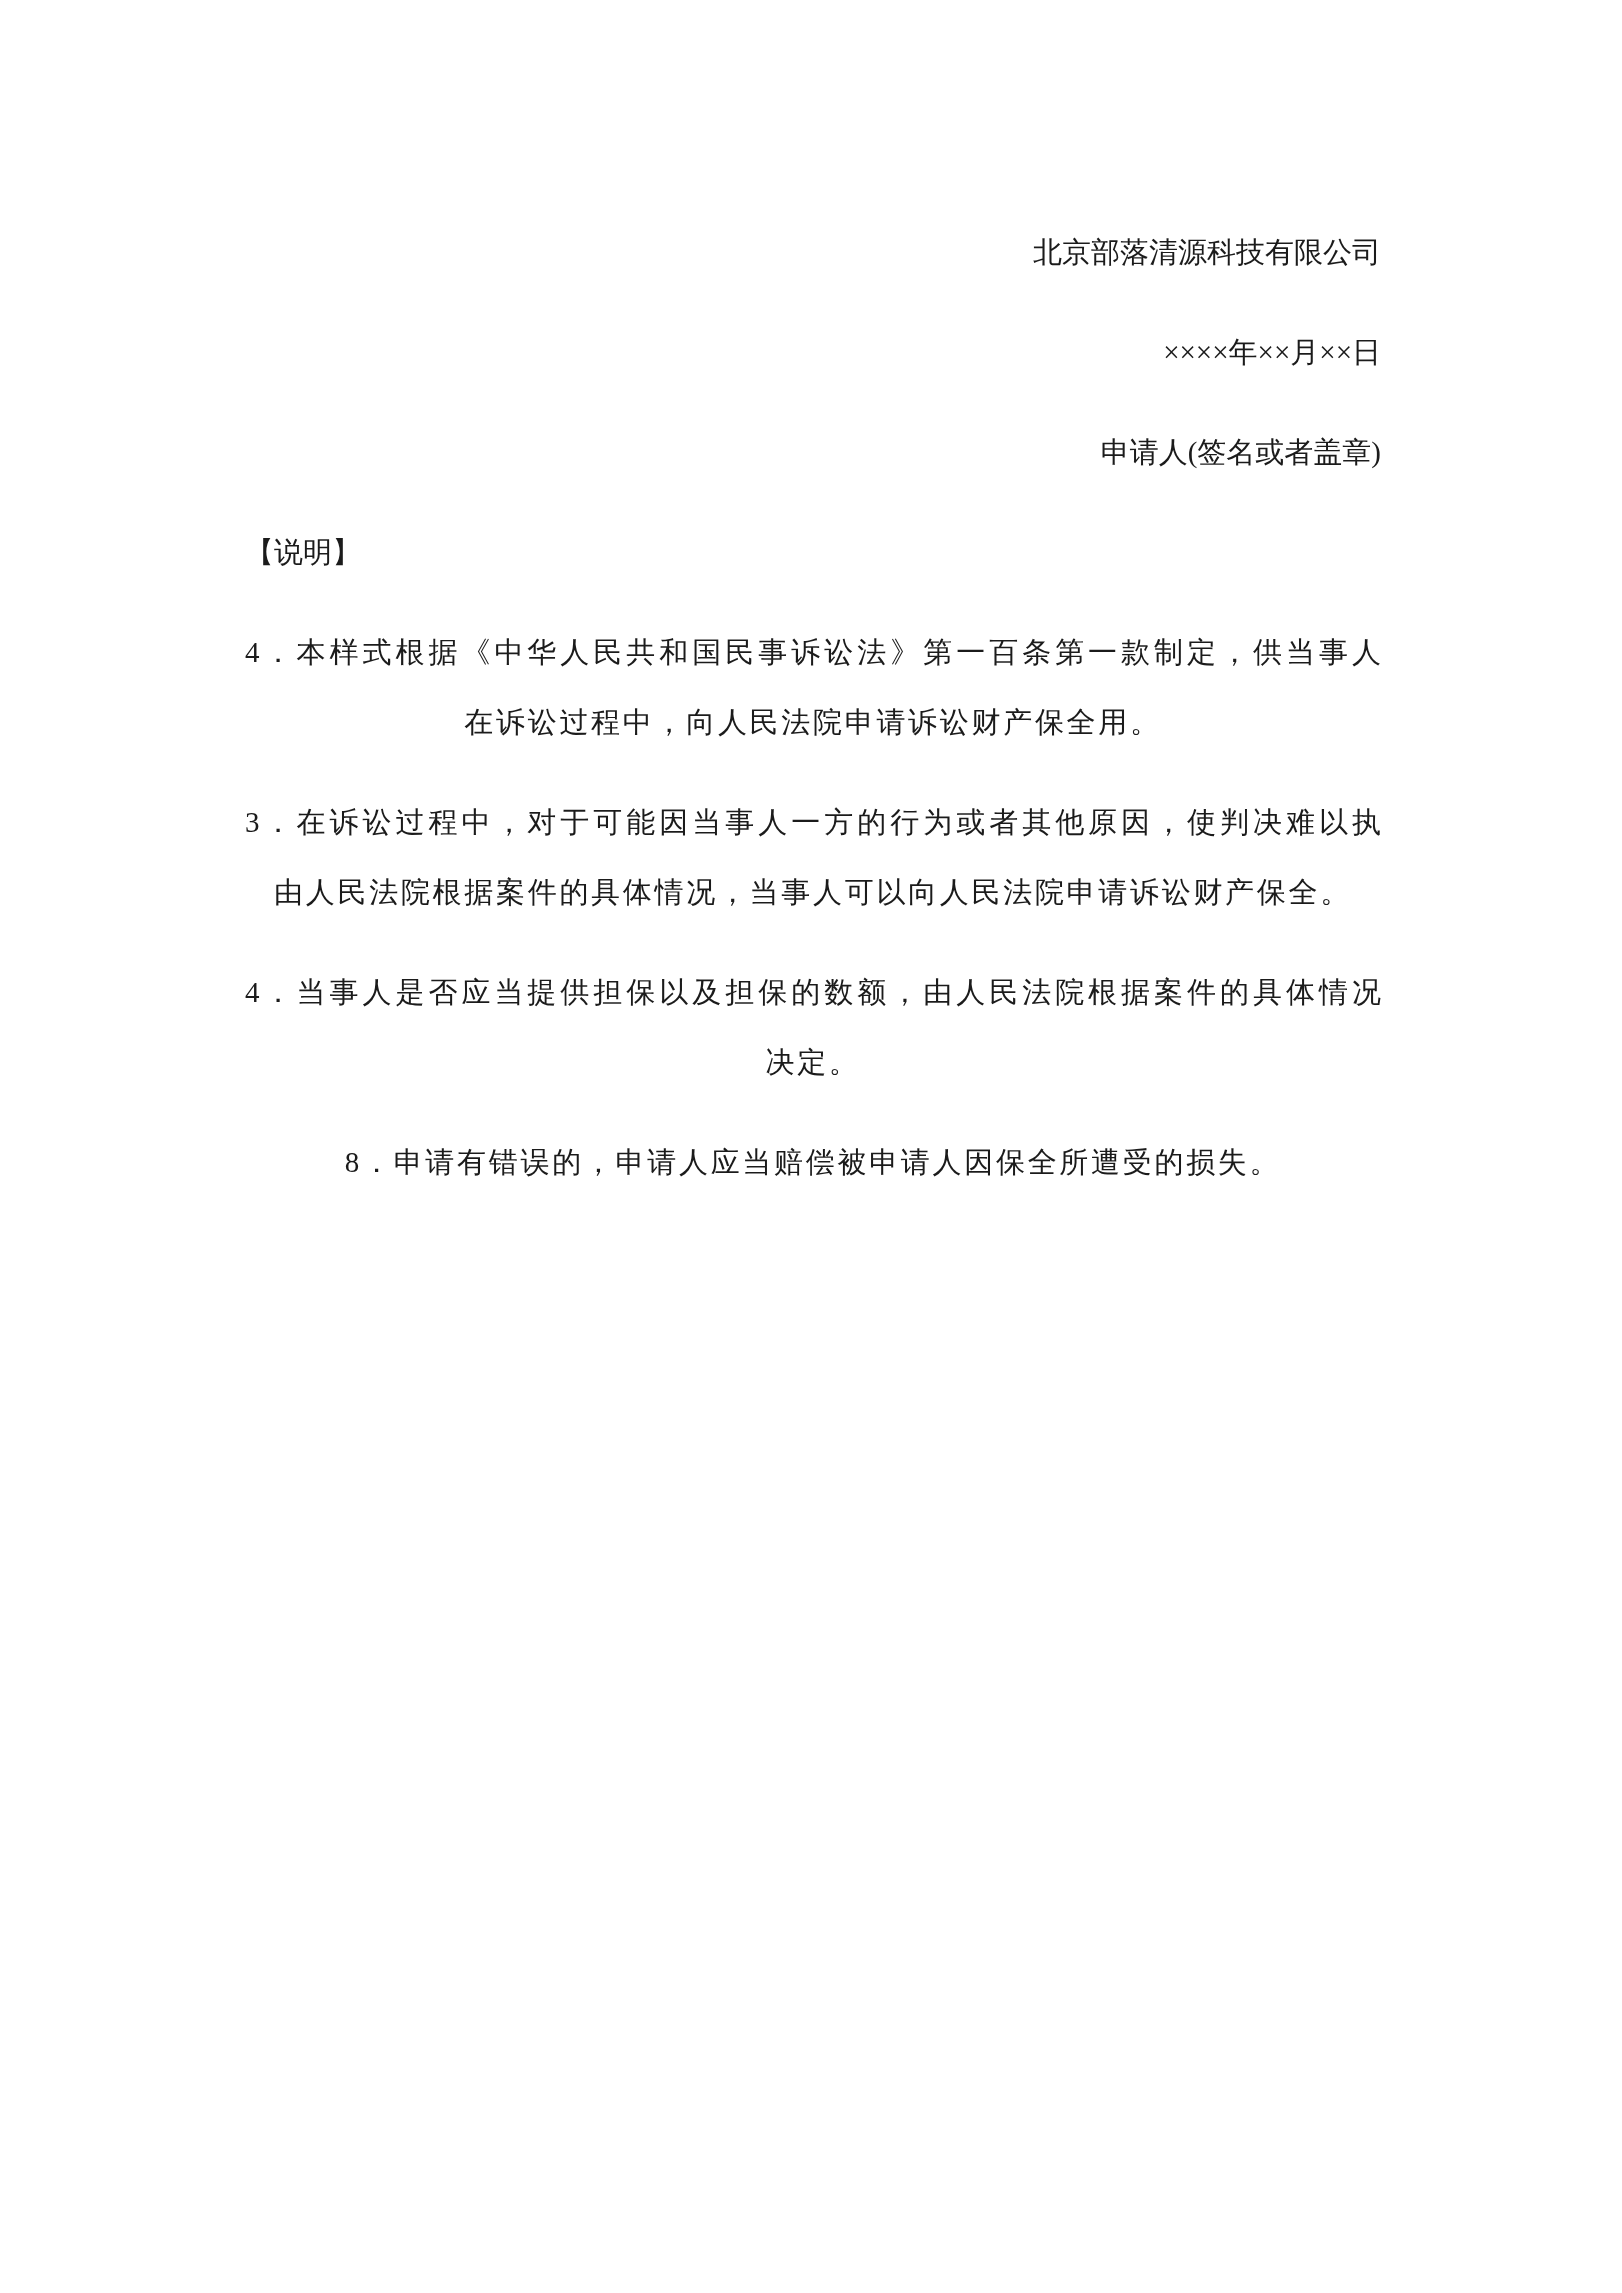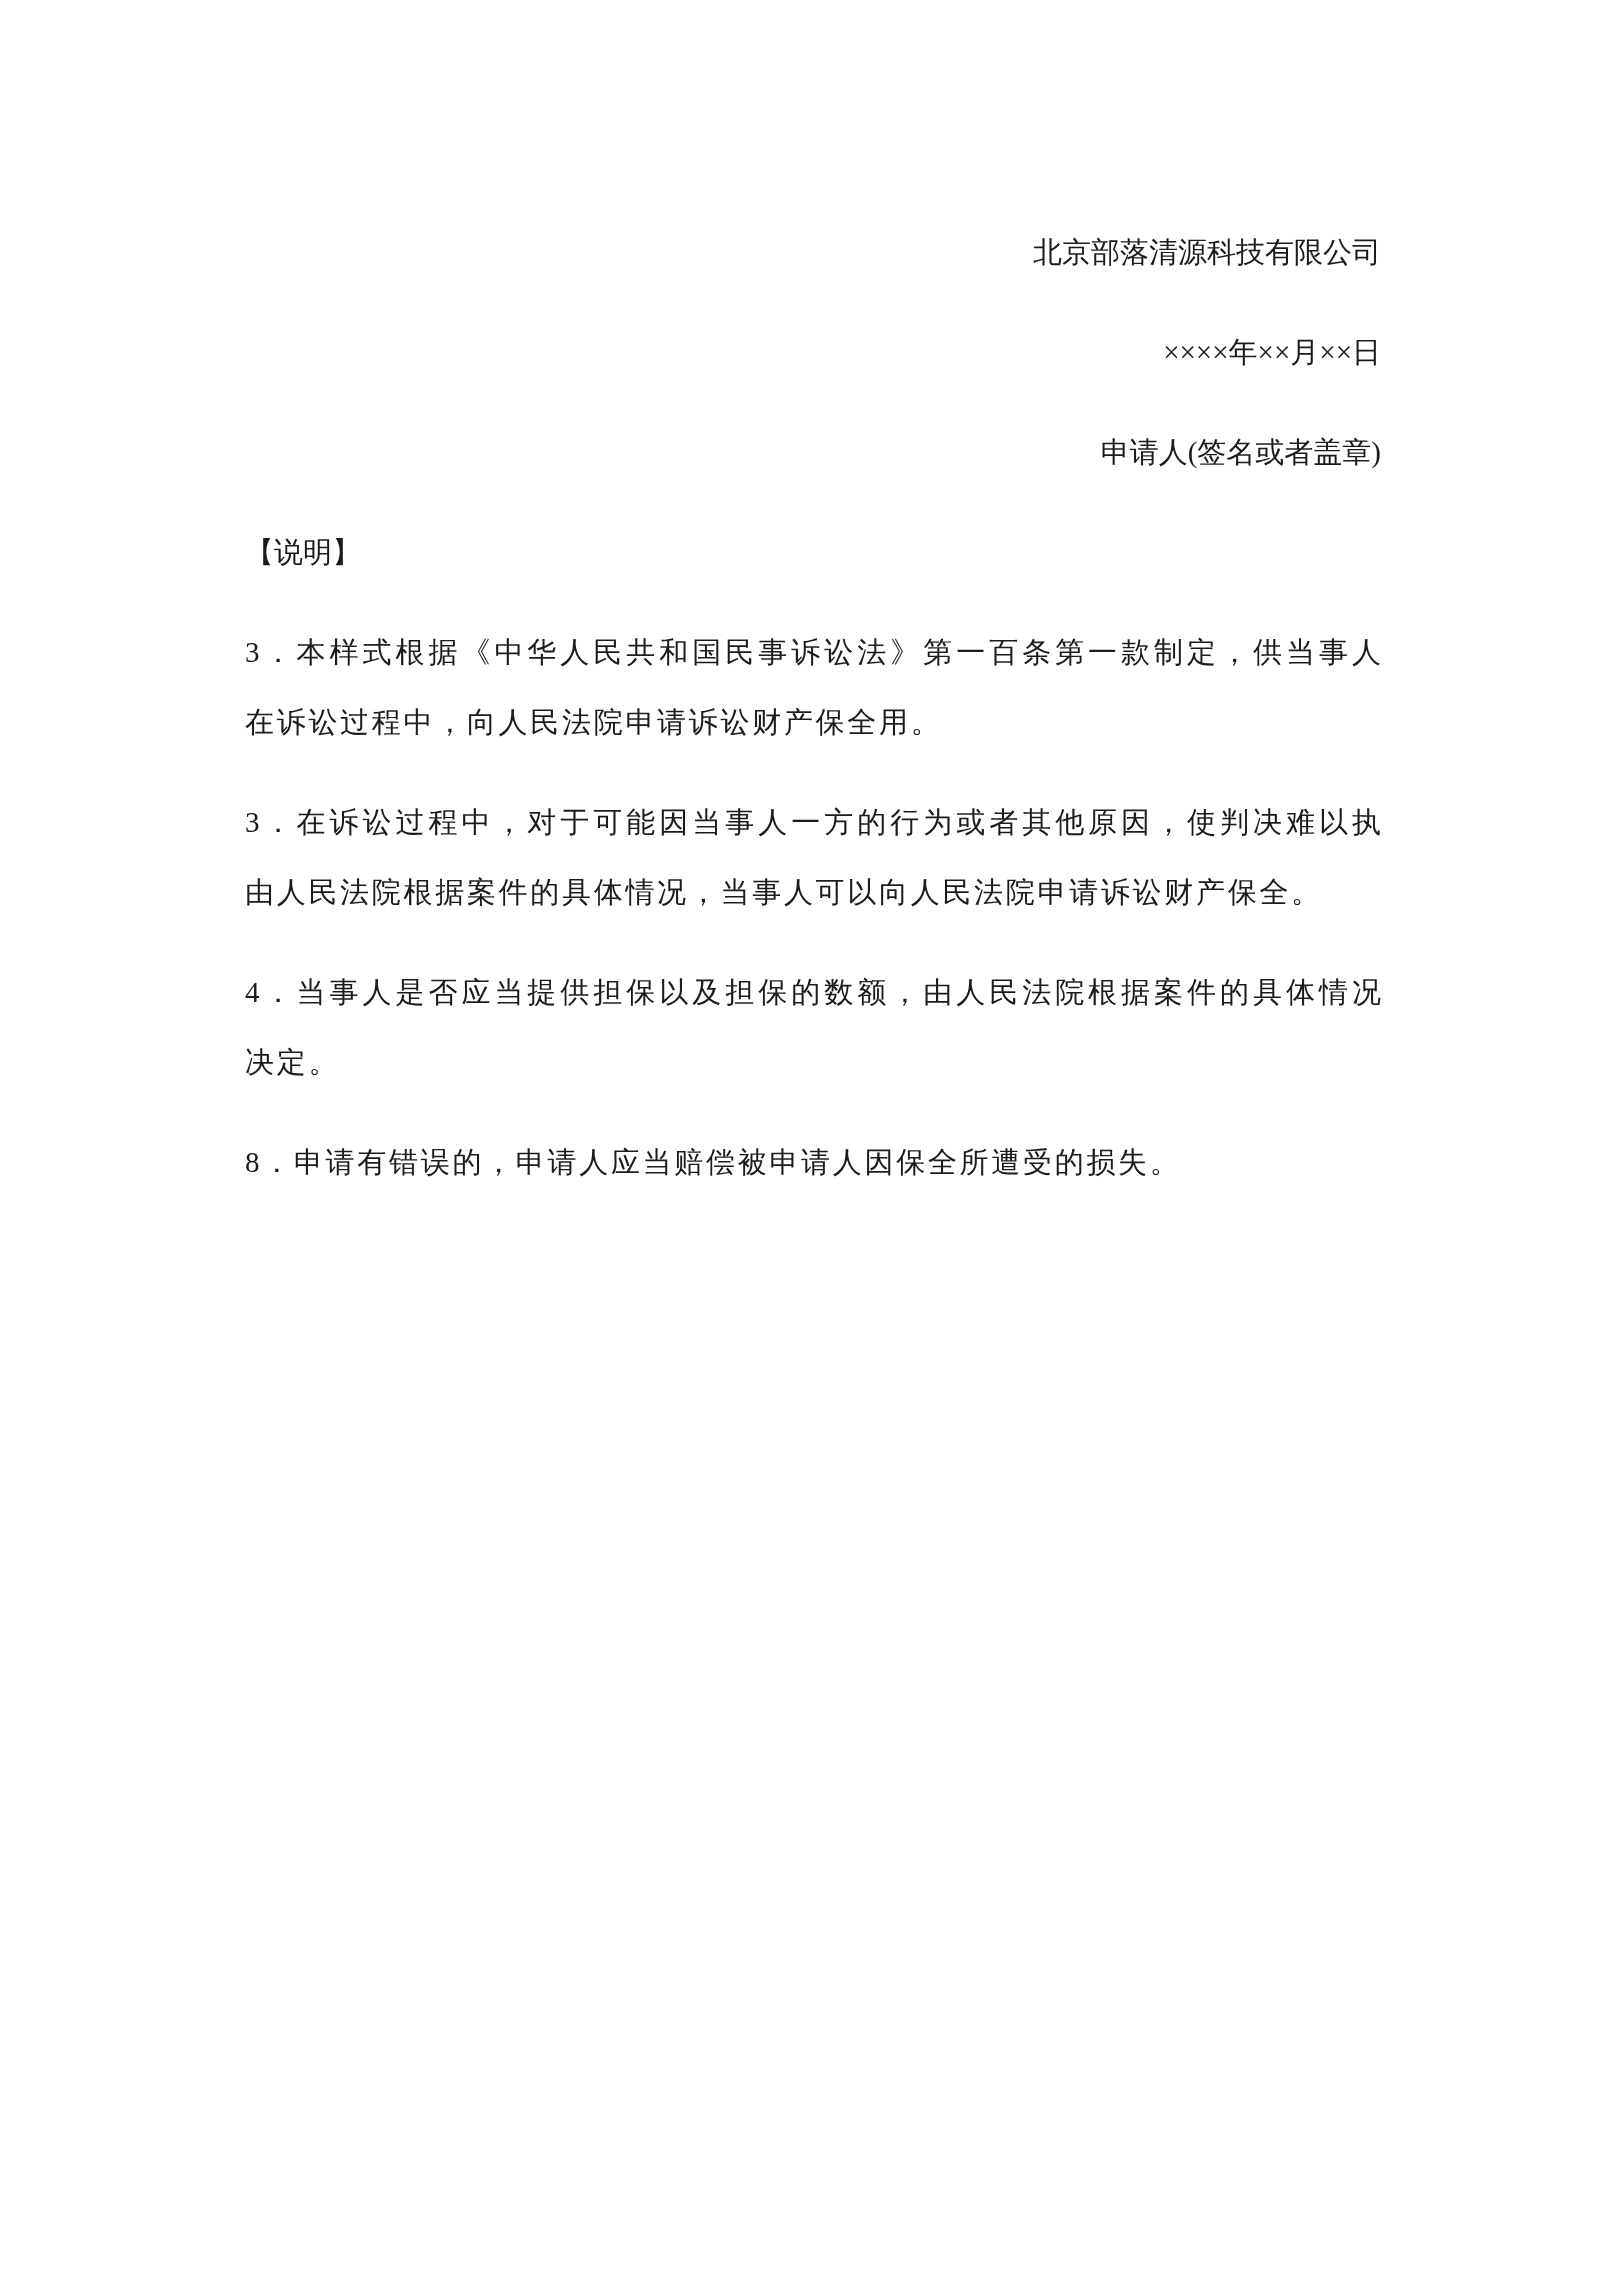--- a/index.html
+++ b/index.html
@@ -34,20 +34,21 @@
   .signer {
     margin-top: 91px;
   }
   .align-right {
     text-align: right;
     letter-spacing: 0;
   }
   .ln {
     white-space: nowrap;
     letter-spacing: 2.7px;
+    text-align: center;
   }
   
   .ln.fill {
     letter-spacing: 0;
     text-align: justify;
     text-align-last: justify;
   }
 </style>
 </head>
 <body>
@@ -58,21 +59,21 @@
     <p class="para align-right">北京部落清源科技有限公司</p>
 
     <p class="para align-right">××××年××月××日</p>
 
     <p class="para align-right signer">申请人(签名或者盖章)</p>
 
     <p class="para">【说明】</p>
 
     <div id="notes">
         <div class="para note">
-          <div class="ln fill">3．本样式根据《中华人民共和国民事诉讼法》第一百条第一款制定，供当事人</div>
+          <div class="ln fill">4．本样式根据《中华人民共和国民事诉讼法》第一百条第一款制定，供当事人</div>
           <div class="ln">在诉讼过程中，向人民法院申请诉讼财产保全用。</div>
         </div>
         <div class="para note">
         </div>
         <div class="para note">
           <div class="ln fill">3．在诉讼过程中，对于可能因当事人一方的行为或者其他原因，使判决难以执</div>
           <div class="ln">由人民法院根据案件的具体情况，当事人可以向人民法院申请诉讼财产保全。</div>
         </div>
         <div class="para note">
           <div class="ln fill">4．当事人是否应当提供担保以及担保的数额，由人民法院根据案件的具体情况</div>

